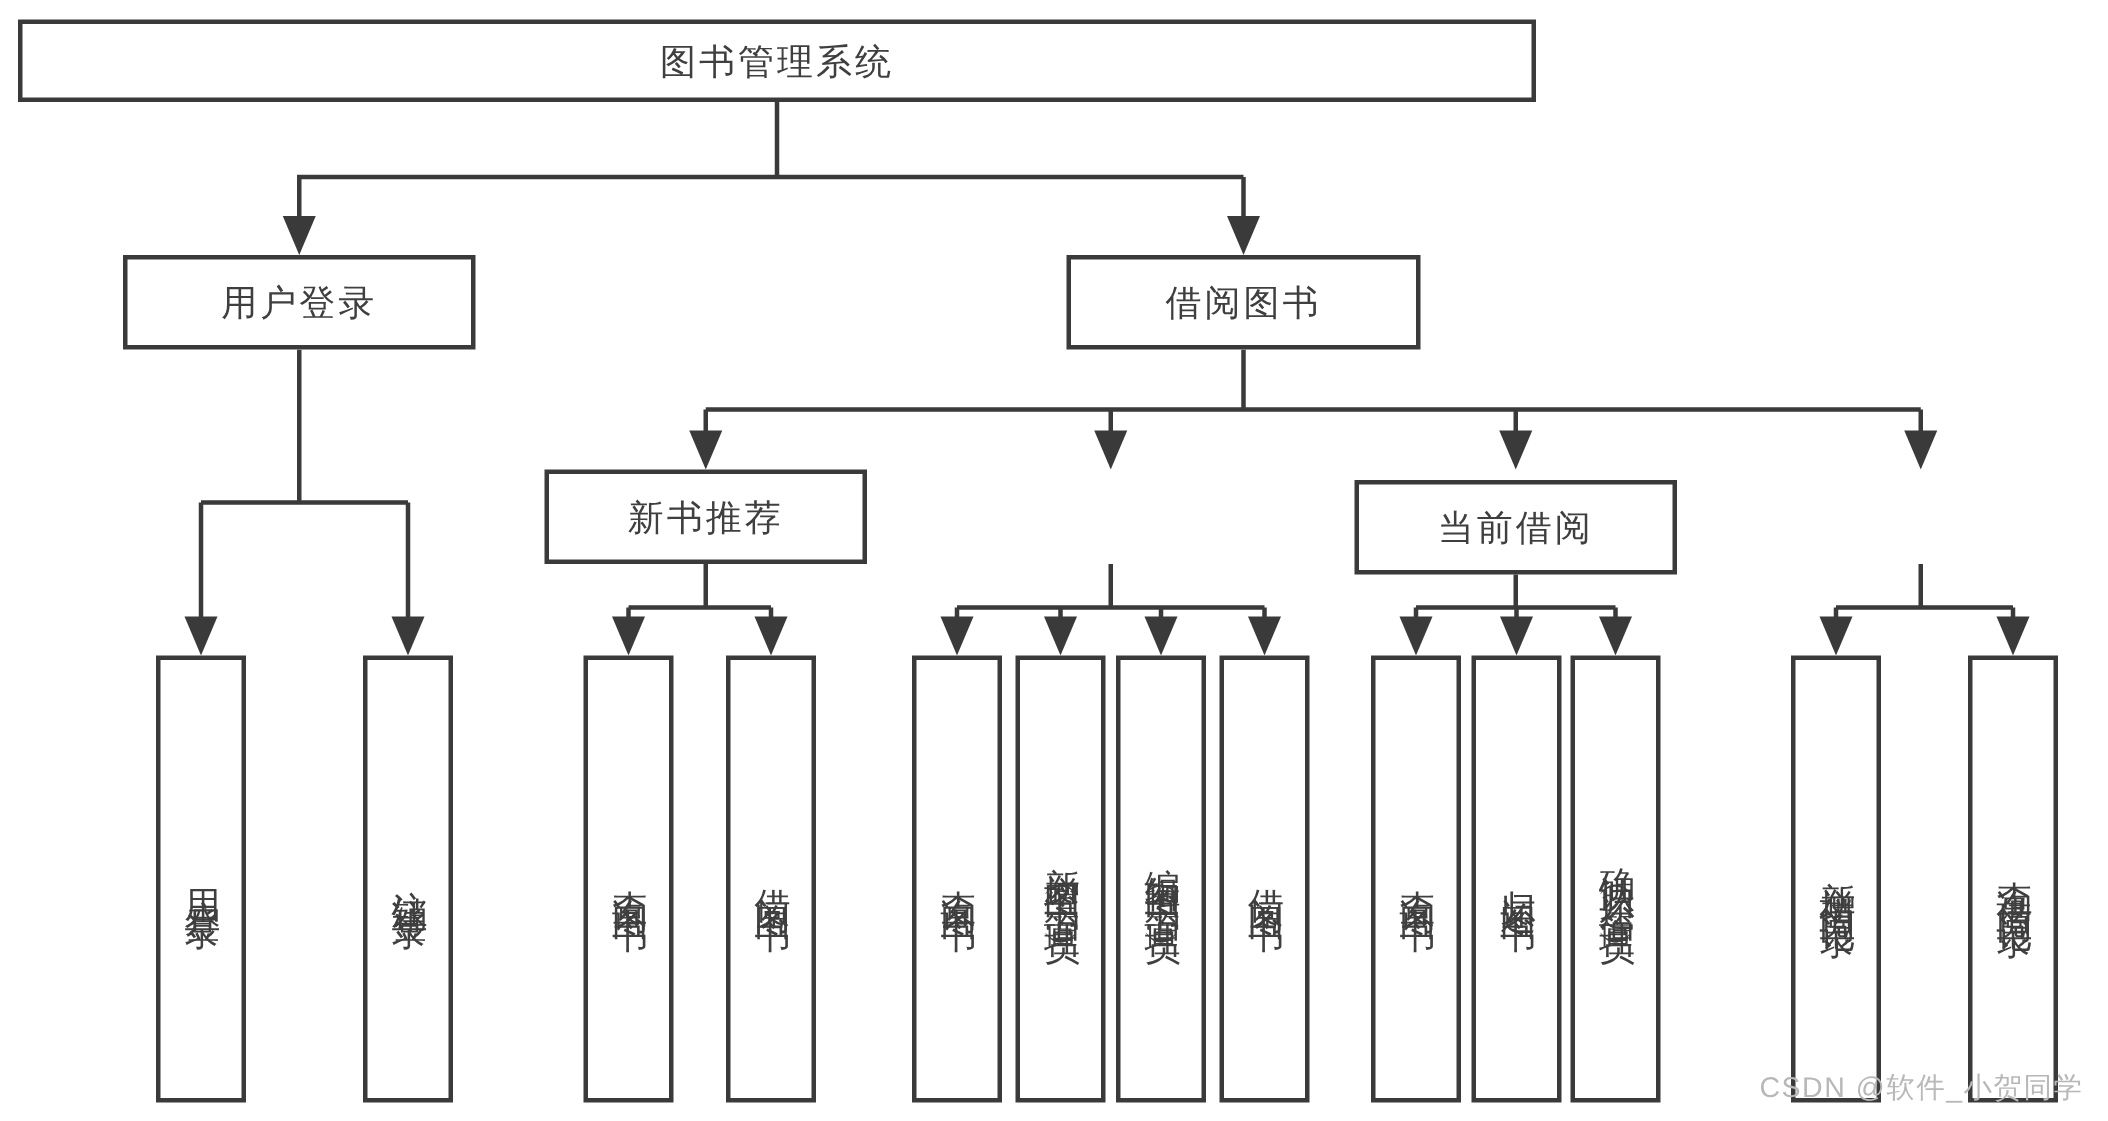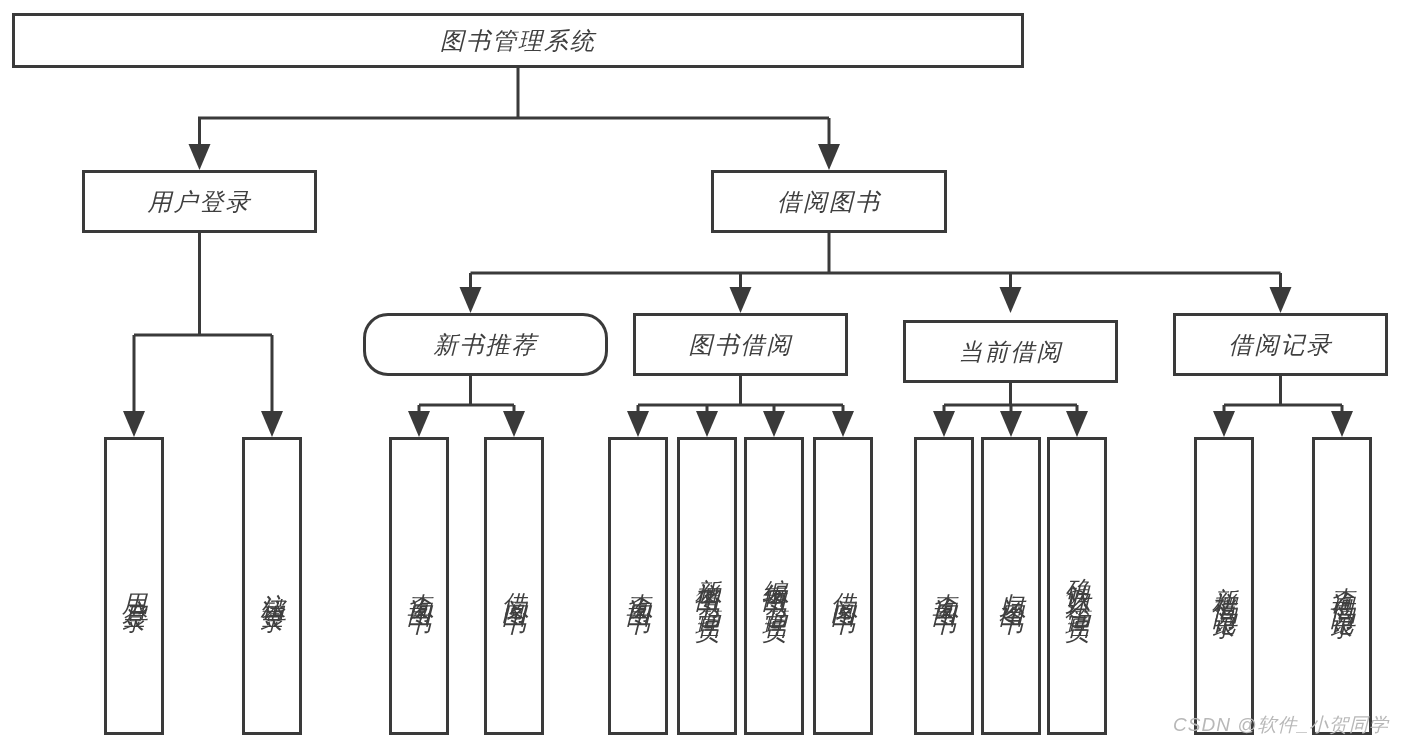--- a/index.html
+++ b/index.html
@@ -7,21 +7,20 @@
     padding: 0;
     background: #ffffff;
   }
   #stage {
     position: relative;
     width: 1405px;
     height: 747px;
     background: #ffffff;
     font-family: "Liberation Sans", sans-serif;
     overflow: hidden;
-    font-style: italic;
   }
   #connectors {
     position: absolute;
     left: 0;
     top: 0;
     width: 1405px;
     height: 747px;
     pointer-events: none;
   }
   .node {
@@ -54,21 +53,21 @@
     text-orientation: mixed;
     font-size: 24px;
     letter-spacing: 6px;
     line-height: 1;
     color: #3f3f3f;
   }
   
   #node-root            { left: 12px;   top: 13px;  width: 1012px; height: 55px; }
   #node-user-login      { left: 82px;   top: 170px; width: 235px;  height: 63px; }
   #node-book-management { left: 711px;  top: 170px; width: 236px;  height: 63px; }
-  #node-new-book        { left: 363px;  top: 313px; width: 245px;  height: 63px; border-radius: 25px; }
+  #node-new-book        { left: 363px;  top: 313px; width: 215px;  height: 63px; }
   #node-book-borrow     { left: 633px;  top: 313px; width: 215px;  height: 63px; }
   #node-current-borrow  { left: 903px;  top: 320px; width: 215px;  height: 63px; }
   #node-borrow-record   { left: 1173px; top: 313px; width: 215px;  height: 63px; }
   
   #leaf-ul-0 { left: 104px; }
   #leaf-ul-1 { left: 242px; }
   #leaf-nb-0 { left: 389px; }
   #leaf-nb-1 { left: 484px; }
   #leaf-bb-0 { left: 608px; }
   #leaf-bb-1 { left: 677px; }
@@ -141,29 +140,23 @@
   <div class="node" id="node-user-login">
     <span>用户登录</span>
   </div>
   <div class="node" id="node-book-management">
     <span>借阅图书</span>
   </div>
 
   <div class="node" id="node-new-book">
     <span>新书推荐</span>
   </div>
-  <div class="node" id="node-book-borrow">
-    <span>图书借阅</span>
-  </div>
   <div class="node" id="node-current-borrow">
     <span>当前借阅</span>
   </div>
-  <div class="node" id="node-borrow-record">
-    <span>借阅记录</span>
-  </div>
 
   <div class="leaf" id="leaf-ul-0">
     <span class="vtext">用户登录</span>
   </div>
   <div class="leaf" id="leaf-ul-1">
     <span class="vtext">注销登录</span>
   </div>
 
   <div class="leaf" id="leaf-nb-0">
     <span class="vtext">查询图书</span>

